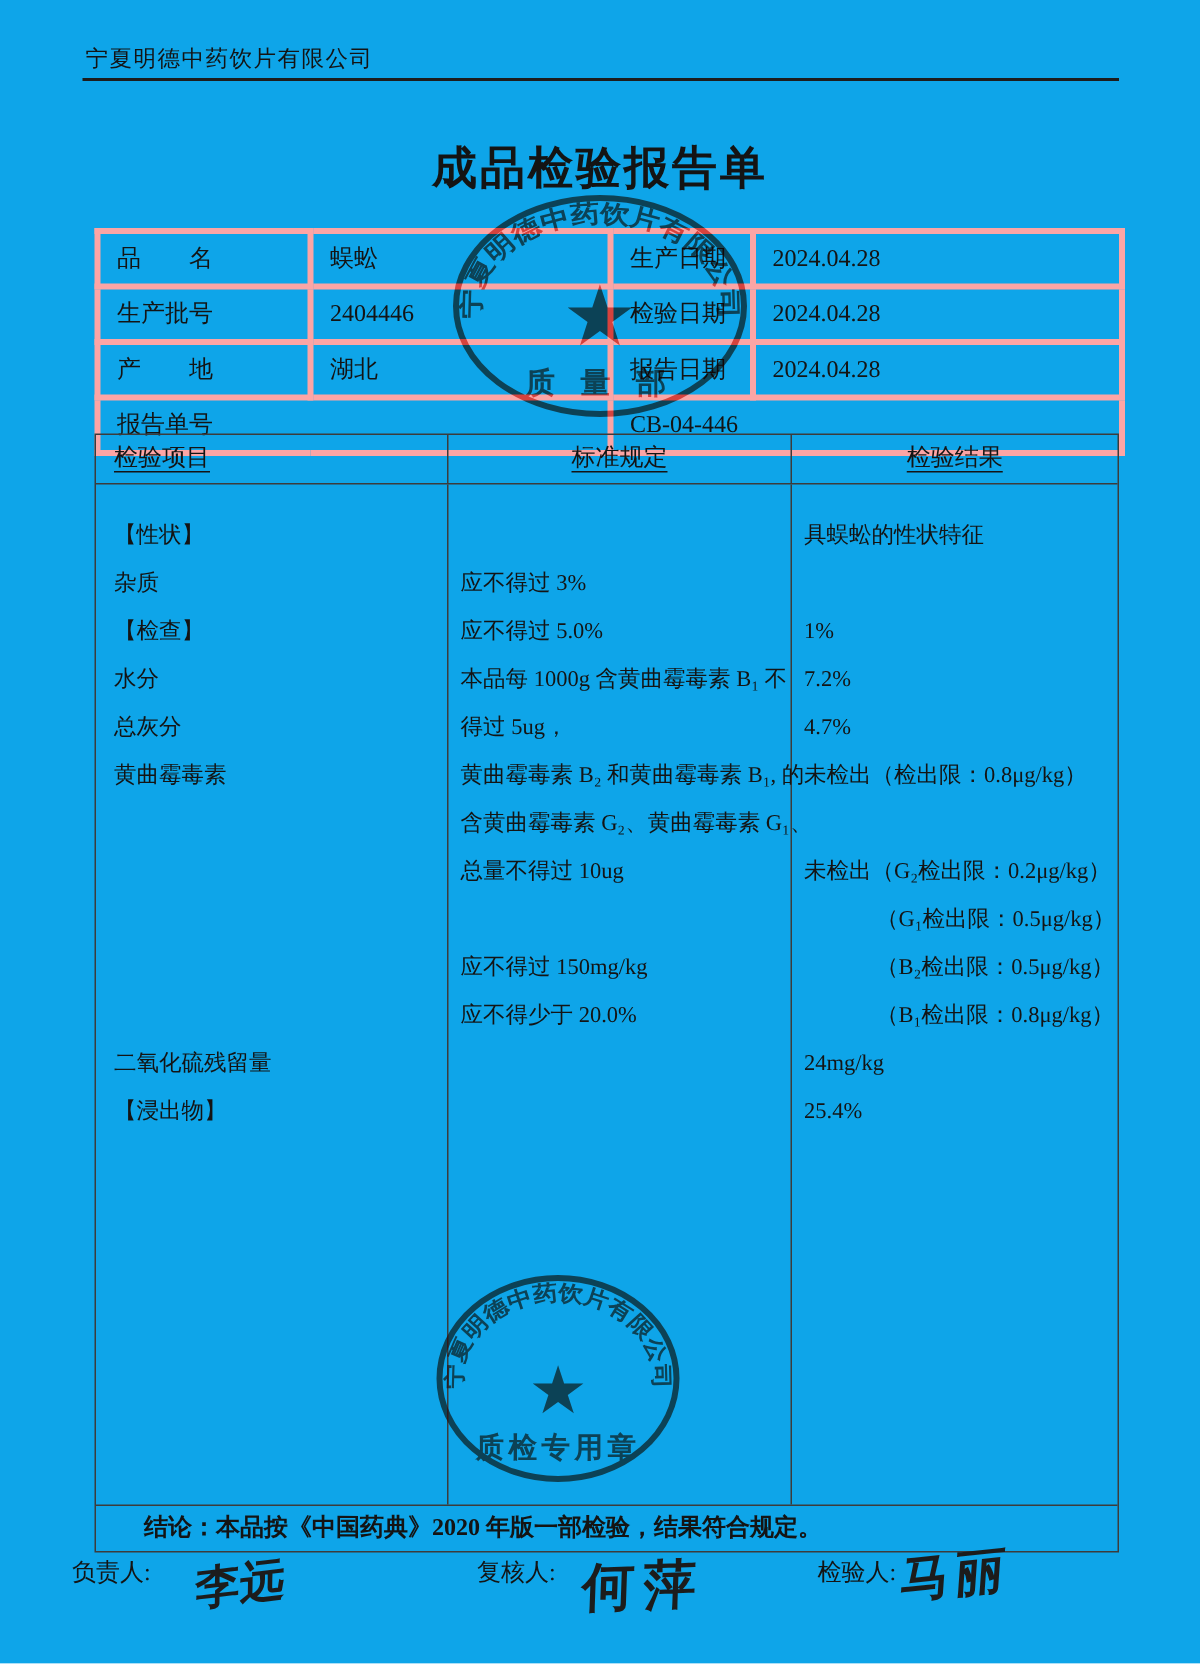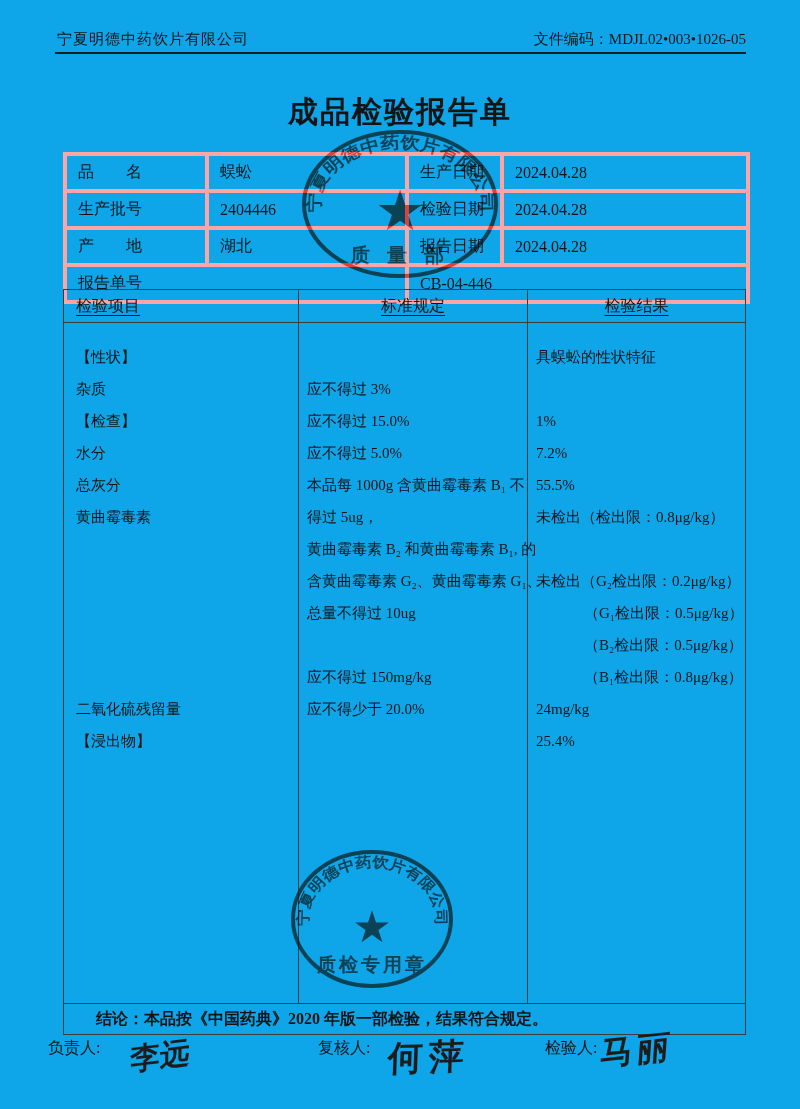--- a/index.html
+++ b/index.html
@@ -47,21 +47,20 @@
   .stamp{position:absolute;mix-blend-mode:multiply;opacity:.85;}
   .stamp-top{left:295px;top:122px;}
   .stamp-bottom{left:285px;top:845px;}
 </style>
 </head>
 <body>
 
 <div class="page">
 
   <div class="hdr-company">宁夏明德中药饮片有限公司</div>
-  <div class="hdr-code"><span>文件编码：</span><span>MDJL02•003•1026-05</span></div>
   <div class="hdr-rule"></div>
 
   <div class="title">成品检验报告单</div>
 
   <table class="info-table">
     <colgroup>
         <col style="width:142px">
         <col style="width:200px">
         <col style="width:95px">
         <col style="width:246px">
@@ -110,37 +109,36 @@
           <div class="bline"></div>
           <div class="bline"></div>
           <div class="bline"></div>
           <div class="bline"></div>
           <div class="bline">二氧化硫残留量</div>
           <div class="bline">【浸出物】</div>
         </div>
       <div class="c-std">
           <div class="bline"></div>
           <div class="bline">应不得过 3%</div>
-          <div class="bline">应不得过 15.0%</div>
           <div class="bline">应不得过 5.0%</div>
           <div class="bline">本品每 1000g 含黄曲霉毒素 B₁ 不</div>
           <div class="bline">得过 5ug，</div>
           <div class="bline">黄曲霉毒素 B₂ 和黄曲霉毒素 B₁, 的</div>
           <div class="bline">含黄曲霉毒素 G₂、黄曲霉毒素 G₁、</div>
           <div class="bline">总量不得过 10ug</div>
           <div class="bline"></div>
           <div class="bline">应不得过 150mg/kg</div>
           <div class="bline">应不得少于 20.0%</div>
         </div>
       <div class="c-res">
           <div class="bline">具蜈蚣的性状特征</div>
           <div class="bline"></div>
           <div class="bline">1%</div>
           <div class="bline">7.2%</div>
-          <div class="bline">55.5%</div>
+          <div class="bline">4.7%</div>
           <div class="bline">未检出（检出限：0.8μg/kg）</div>
           <div class="bline"></div>
           <div class="bline">未检出（G₂检出限：0.2μg/kg）</div>
           <div class="bline indent">（G₁检出限：0.5μg/kg）</div>
           <div class="bline indent">（B₂检出限：0.5μg/kg）</div>
           <div class="bline indent">（B₁检出限：0.8μg/kg）</div>
           <div class="bline">24mg/kg</div>
           <div class="bline">25.4%</div>
         </div>
     </div>

